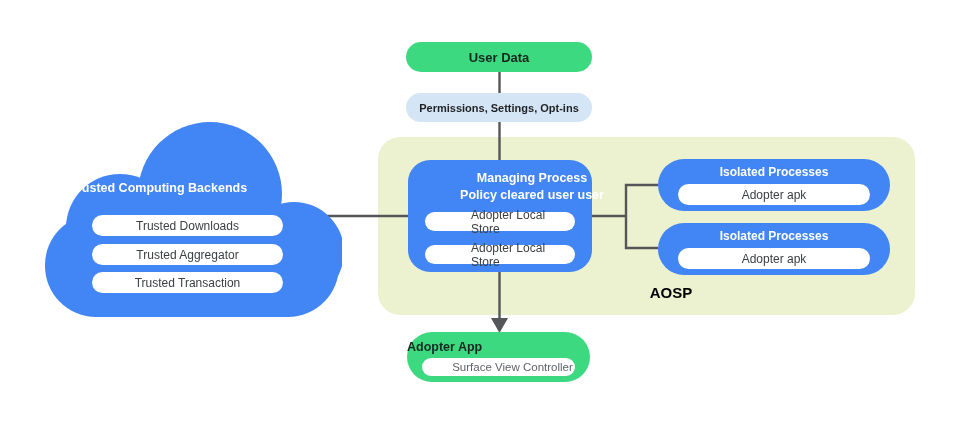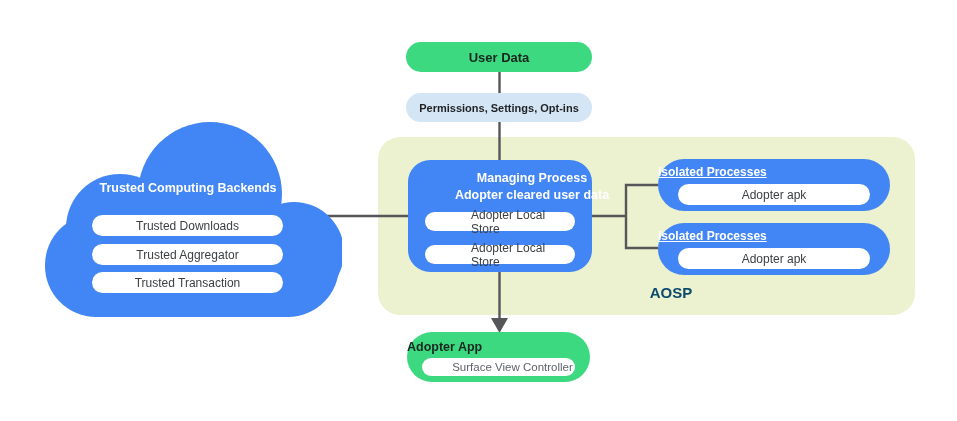--- a/index.html
+++ b/index.html
@@ -13,27 +13,27 @@
   .abs{position:absolute;}
   
   svg.connectors{position:absolute;left:0;top:0;z-index:2;pointer-events:none;}
   
   .aosp-box{
     left:378px;top:137px;width:537px;height:178px;
     background:#ECF2CF;border-radius:22px;z-index:1;
   }
   .aosp-label{
     left:616px;top:284px;width:110px;
-    font-size:15px;font-weight:bold;color:#0c4a6e;
+    font-size:15px;font-weight:bold;color:#000000;
     text-align:center;z-index:3;
   }
   
   .cloud-svg{left:42px;top:116px;z-index:2;}
   .cloud-title{
-    left:70px;top:181px;width:236px;text-align:center;
+    left:70px;top:181px;width:236px;text-align:left;
     color:#ffffff;font-size:12.5px;font-weight:bold;z-index:3;
   }
   
   .pill{
     display:flex;align-items:center;justify-content:center;
     border-radius:999px;box-sizing:border-box;z-index:3;
   }
   .white-pill{
     background:#ffffff;color:#3C4043;font-size:12px;
   }
@@ -63,22 +63,22 @@
   .store-1{top:52px;}
   .store-2{top:85px;}
   
   .isolated{
     width:232px;height:52px;left:658px;
     background:#4285F4;border-radius:26px;z-index:3;
   }
   .isolated-1{top:159px;}
   .isolated-2{top:223px;}
   .isolated-title{
-    position:absolute;left:0;top:6px;width:100%;text-align:left;
-    color:#ffffff;font-size:12px;font-weight:bold;text-decoration:underline;
+    position:absolute;left:0;top:6px;width:100%;text-align:center;
+    color:#ffffff;font-size:12px;font-weight:bold;
   }
   .isolated .apk-pill{position:absolute;left:20px;top:25px;width:192px;height:21px;}
   
   .adopter{
     left:407px;top:332px;width:183px;height:50px;
     background:#3DD981;border-radius:25px;z-index:3;
   }
   .adopter-title{
     position:absolute;left:0;top:8px;width:100%;text-align:left;
     color:#17271F;font-size:12.5px;font-weight:bold;
@@ -120,21 +120,21 @@
   <div class="abs pill white-pill cloud-pill" style="top:215px">Trusted Downloads</div>
   <div class="abs pill white-pill cloud-pill" style="top:244px">Trusted Aggregator</div>
   <div class="abs pill user-data">User Data</div>
 
   <div class="abs pill white-pill cloud-pill" style="top:272px">Trusted Transaction</div>
   <div class="abs pill permissions">Permissions,  Settings, Opt-ins</div>
 
   <div class="abs managing">
     <div class="managing-title">
       <span>Managing Process</span><br>
-      <span>Adopter cleared user data</span>
+      <span>Policy cleared user user</span>
     </div>
     <div class="pill white-pill store-pill store-1">Adopter Local Store</div>
     <div class="pill white-pill store-pill store-2">Adopter Local Store</div>
   </div>
 
   <div class="abs isolated isolated-1">
     <div class="isolated-title">Isolated Processes</div>
     <div class="pill white-pill apk-pill">Adopter apk</div>
   </div>
   <div class="abs isolated isolated-2">

